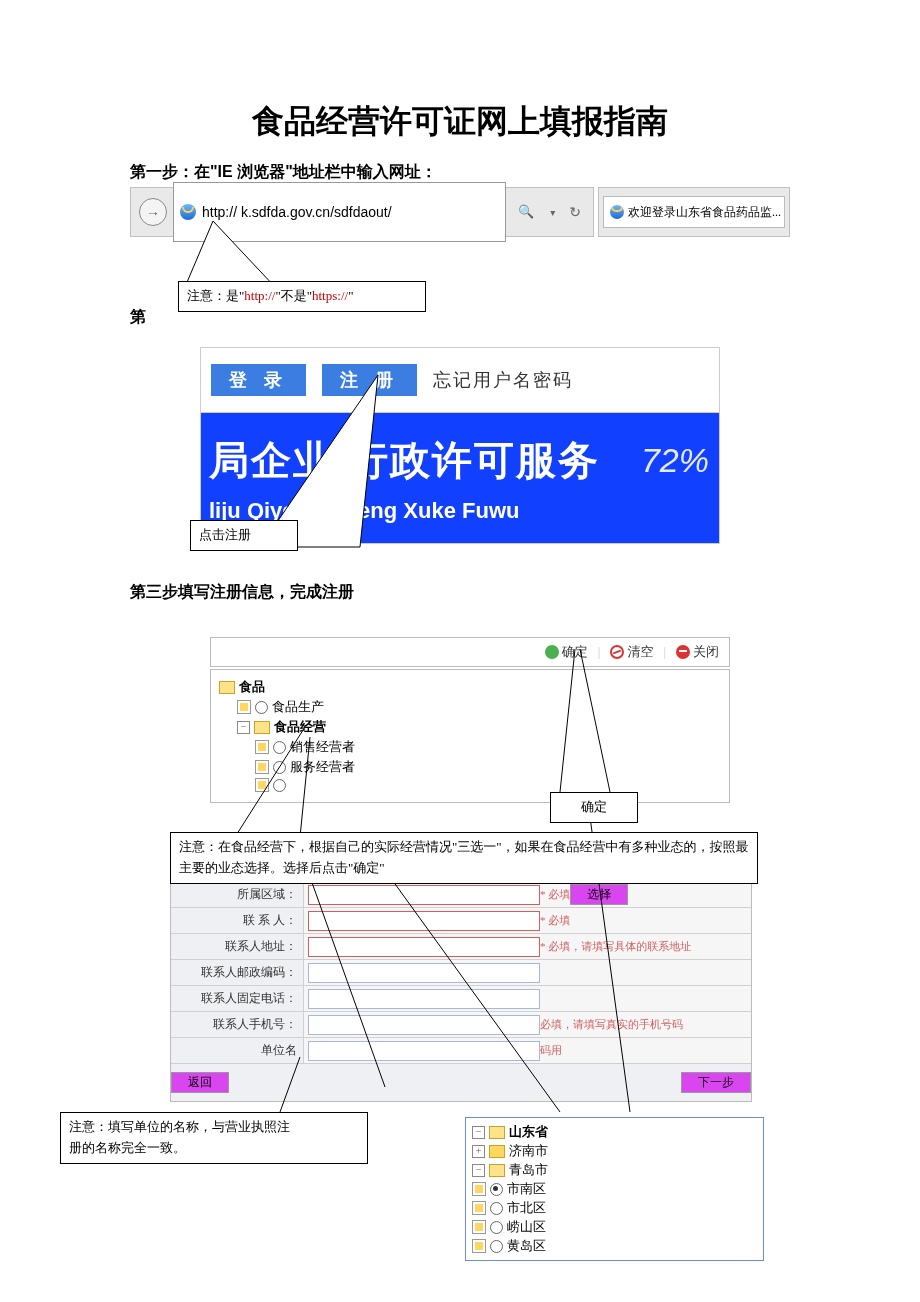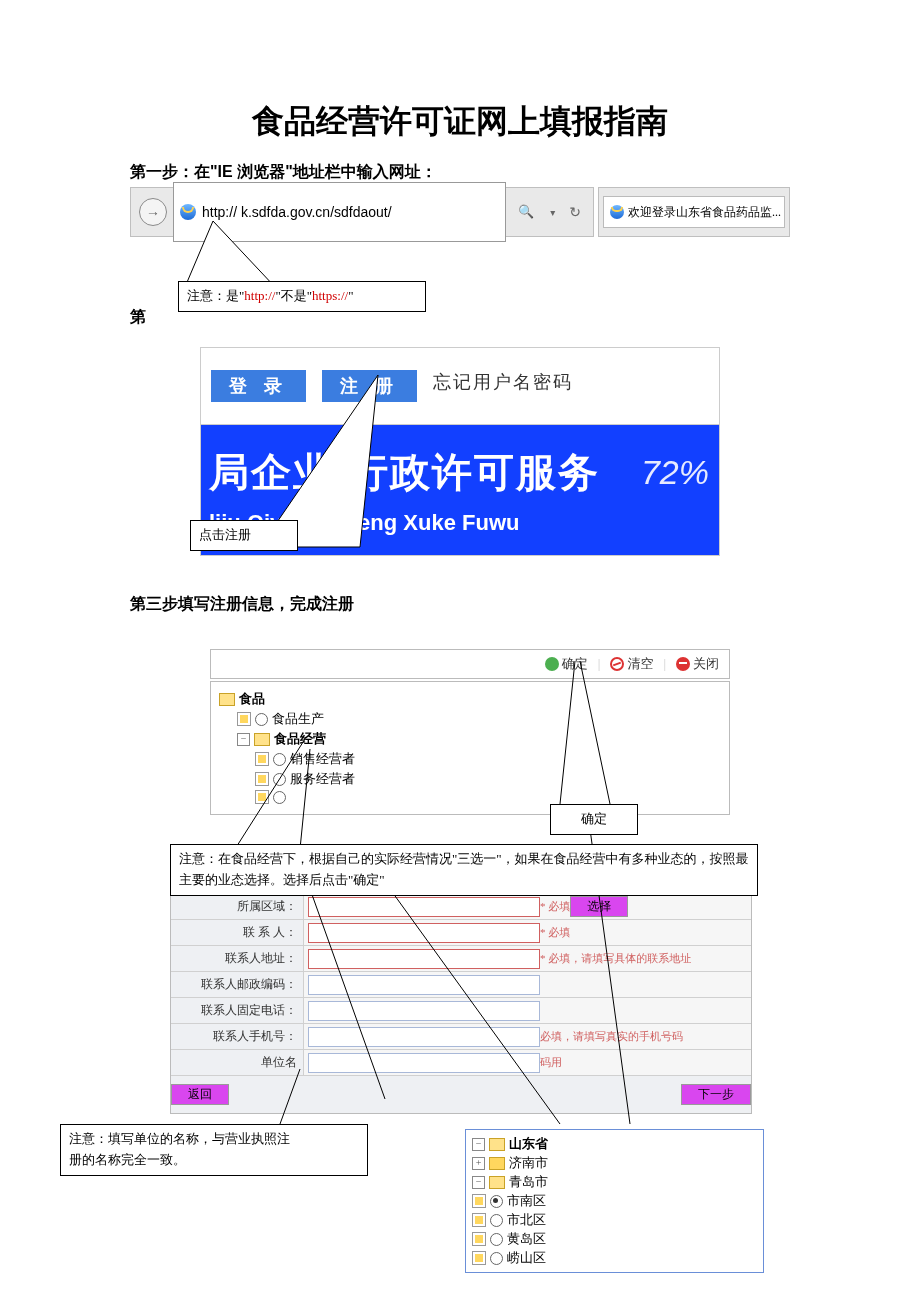--- a/index.html
+++ b/index.html
@@ -90,22 +90,22 @@
     border:1px solid #000;
     font-size:13px;
     padding:4px 8px;
     line-height:1.6;
     z-index:20;
   }
   .red{color:#d00000;}
   
   .banner-wrap{position:relative;margin-top:4px;}
   .tabs-row{
-    display:flex;gap:16px;
-    background:#fff;padding:22px 10px;border:1px solid #ccc;border-bottom:none;
+    display:flex;align-items:center;gap:16px;
+    background:#fff;padding:16px 10px;border:1px solid #ccc;border-bottom:none;
   }
   .btn-blue{
     background:#3b7de0;color:#fff;font-weight:bold;
     padding:4px 18px;font-size:18px;letter-spacing:6px;
     font-family:"SimHei",sans-serif;
   }
   .forgot{font-size:18px;color:#333;letter-spacing:2px;font-family:"SimHei",sans-serif;}
   .big-banner{
     background:#1240ff;color:#fff;height:130px;border:1px solid #ccc;
     display:flex;flex-direction:column;justify-content:center;padding-left:8px;
@@ -369,26 +369,26 @@
             <span>市南区</span>
           </div>
           <div class="tnode indent2">
             <span class="note"></span>
             <span class="radio"></span>
             <span>市北区</span>
           </div>
           <div class="tnode indent2">
             <span class="note"></span>
             <span class="radio"></span>
+            <span>崂山区</span>
+          </div>
+          <div class="tnode indent2">
+            <span class="note"></span>
+            <span class="radio"></span>
             <span>黄岛区</span>
-          </div>
-          <div class="tnode indent2">
-            <span class="note"></span>
-            <span class="radio"></span>
-            <span>崂山区</span>
           </div>
         </div>
     </div>
 
     <svg class="lines" width="660" height="660">
 
       <line x1="445" y1="42" x2="430" y2="185" stroke="#000"></line>
       <line x1="450" y1="42" x2="480" y2="185" stroke="#000"></line>
 
       <line x1="175" y1="120" x2="105" y2="230" stroke="#000"></line>

